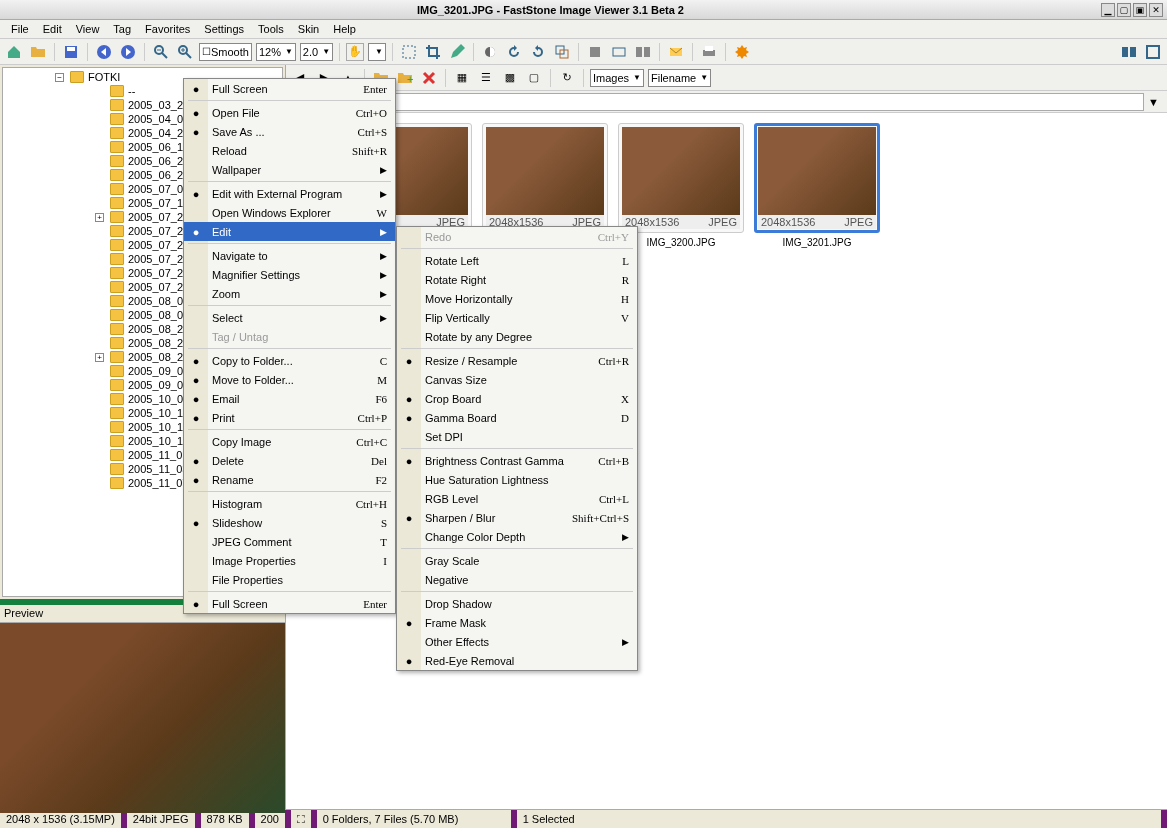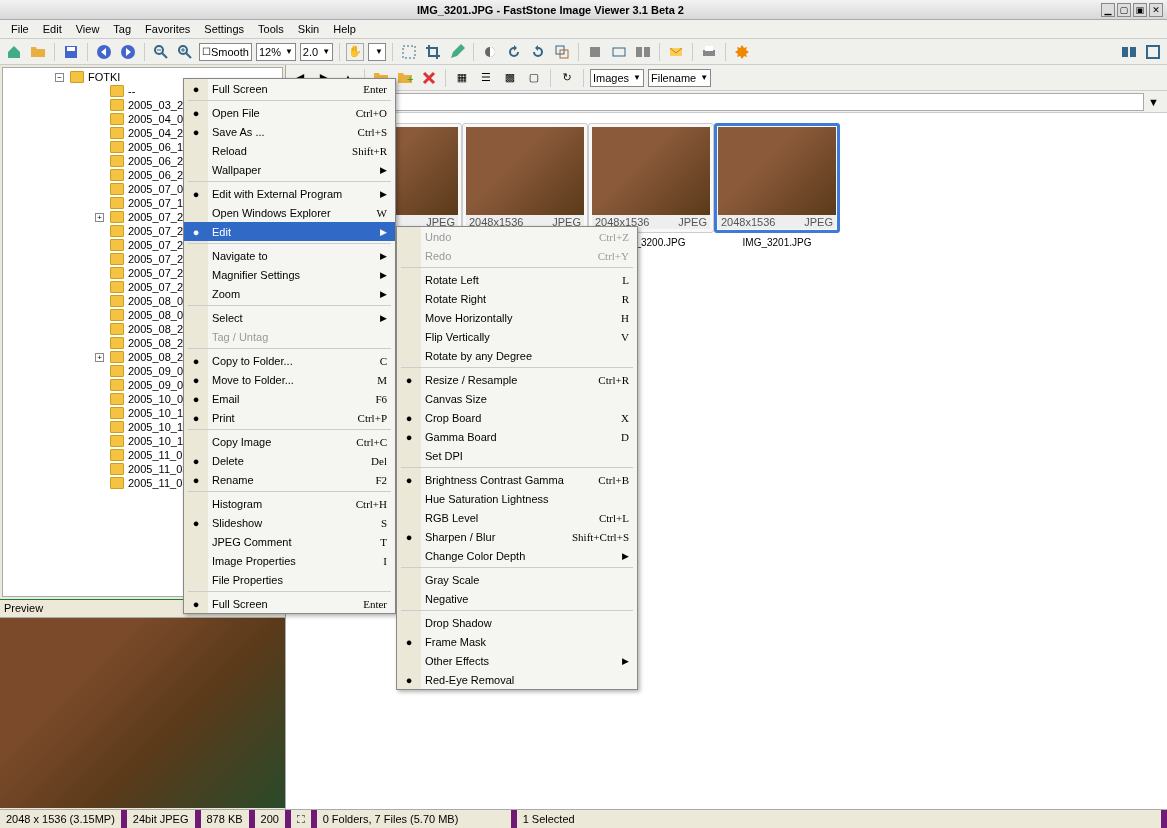--- a/index.html
+++ b/index.html
@@ -16,28 +16,28 @@
 .tb-sep { width: 1px; height: 18px; background: #ccc; margin: 0 2px; }
 .combo { height: 18px; border: 1px solid #888; background: #fff; padding: 0 2px; display: flex; align-items: center; font-size: 10px; }
 .combo .arrow { margin-left: 4px; font-size: 8px; }
 .main { display: flex; height: 744px; }
 .left { width: 286px; display: flex; flex-direction: column; border-right: 1px solid #aaa; }
 .tree { flex: 1; background: #fff; overflow: auto; border: 1px solid #aaa; margin: 2px; padding: 2px; }
 .tree-item { display: flex; align-items: center; gap: 4px; padding: 1px 0 1px 90px; white-space: nowrap; }
 .tree-root { padding-left: 50px; }
 .folder-icon { width: 14px; height: 12px; background: #f5c242; border: 1px solid #caa020; border-radius: 1px; flex-shrink: 0; }
 .expander { width: 9px; height: 9px; border: 1px solid #888; display: flex; align-items: center; justify-content: center; font-size: 8px; margin-right: 2px; background: #fff; }
-.preview-area { height: 210px; border-top: 1px solid #15803d; }
+.preview-area { height: 210px; border-top: 6px solid #15803d; }
 .preview-header { height: 18px; background: #ece9d8; padding: 2px 4px; border-bottom: 1px solid #aaa; }
 .preview-img { height: 190px; background: linear-gradient(135deg, #7a4a2a 30%, #5a3a1a 60%, #2a4a2a); position: relative; }
 .right { flex: 1; display: flex; flex-direction: column; }
 .right-toolbar { height: 26px; background: #f0f0ed; display: flex; align-items: center; gap: 4px; padding: 0 4px; border-bottom: 1px solid #ccc; }
 .pathbar { height: 22px; background: #f0f0ed; display: flex; align-items: center; padding: 0 4px; border-bottom: 1px solid #ccc; }
 .pathbar input { flex: 1; height: 18px; border: 1px solid #aaa; background: #fff; padding: 0 4px; }
-.thumb-area { flex: 1; background: #fff; padding: 10px; display: flex; align-items: flex-start; }
+.thumb-area { flex: 1; background: #fff; padding: 10px; display: flex; gap: 10px; align-items: flex-start; }
 .thumb { width: 126px; display: flex; flex-direction: column; align-items: center; }
 .thumb-box { width: 126px; height: 110px; border: 1px solid #ccc; border-radius: 3px; background: #f8f8f8; padding: 3px; display: flex; flex-direction: column; }
 .thumb-box.selected { border: 3px solid #3d7bd9; padding: 1px; }
 .thumb-img { flex: 1; background: linear-gradient(135deg, #8a5a3a 40%, #5a3a1a); }
 .thumb-info { height: 14px; display: flex; justify-content: space-between; background: #eee; font-size: 9px; padding: 1px 3px; color: #555; }
 .thumb-name { margin-top: 4px; font-size: 10px; }
 .context-menu { position: absolute; background: #f5f5f2; border: 1px solid #888; box-shadow: 2px 2px 4px rgba(0,0,0,0.3); z-index: 100; }
 .cm1 { left: 183px; top: 78px; width: 213px; }
 .cm2 { left: 396px; top: 226px; width: 242px; }
 .cm-row { display: flex; align-items: center; height: 19px; padding: 0 8px 0 28px; position: relative; cursor: default; }
@@ -624,24 +624,20 @@
         <span class="cm-icon">●</span>
         <span>Full Screen</span>
         <span class="shortcut">Enter</span>
       </div>
     </div>
 </div>
 <div class="context-menu cm2">
   <div class="cm-iconbar"></div>
   <div id="cm2-rows" style="position:relative">
       <div class="cm-row disabled">
-        <span>Undo</span>
-        <span class="shortcut">Ctrl+Z</span>
-      </div>
-      <div class="cm-row disabled">
         <span>Redo</span>
         <span class="shortcut">Ctrl+Y</span>
       </div>
       <div class="cm-sep"></div>
       <div class="cm-row">
         <span>Rotate Left</span>
         <span class="shortcut">L</span>
       </div>
       <div class="cm-row">
         <span>Rotate Right</span>

